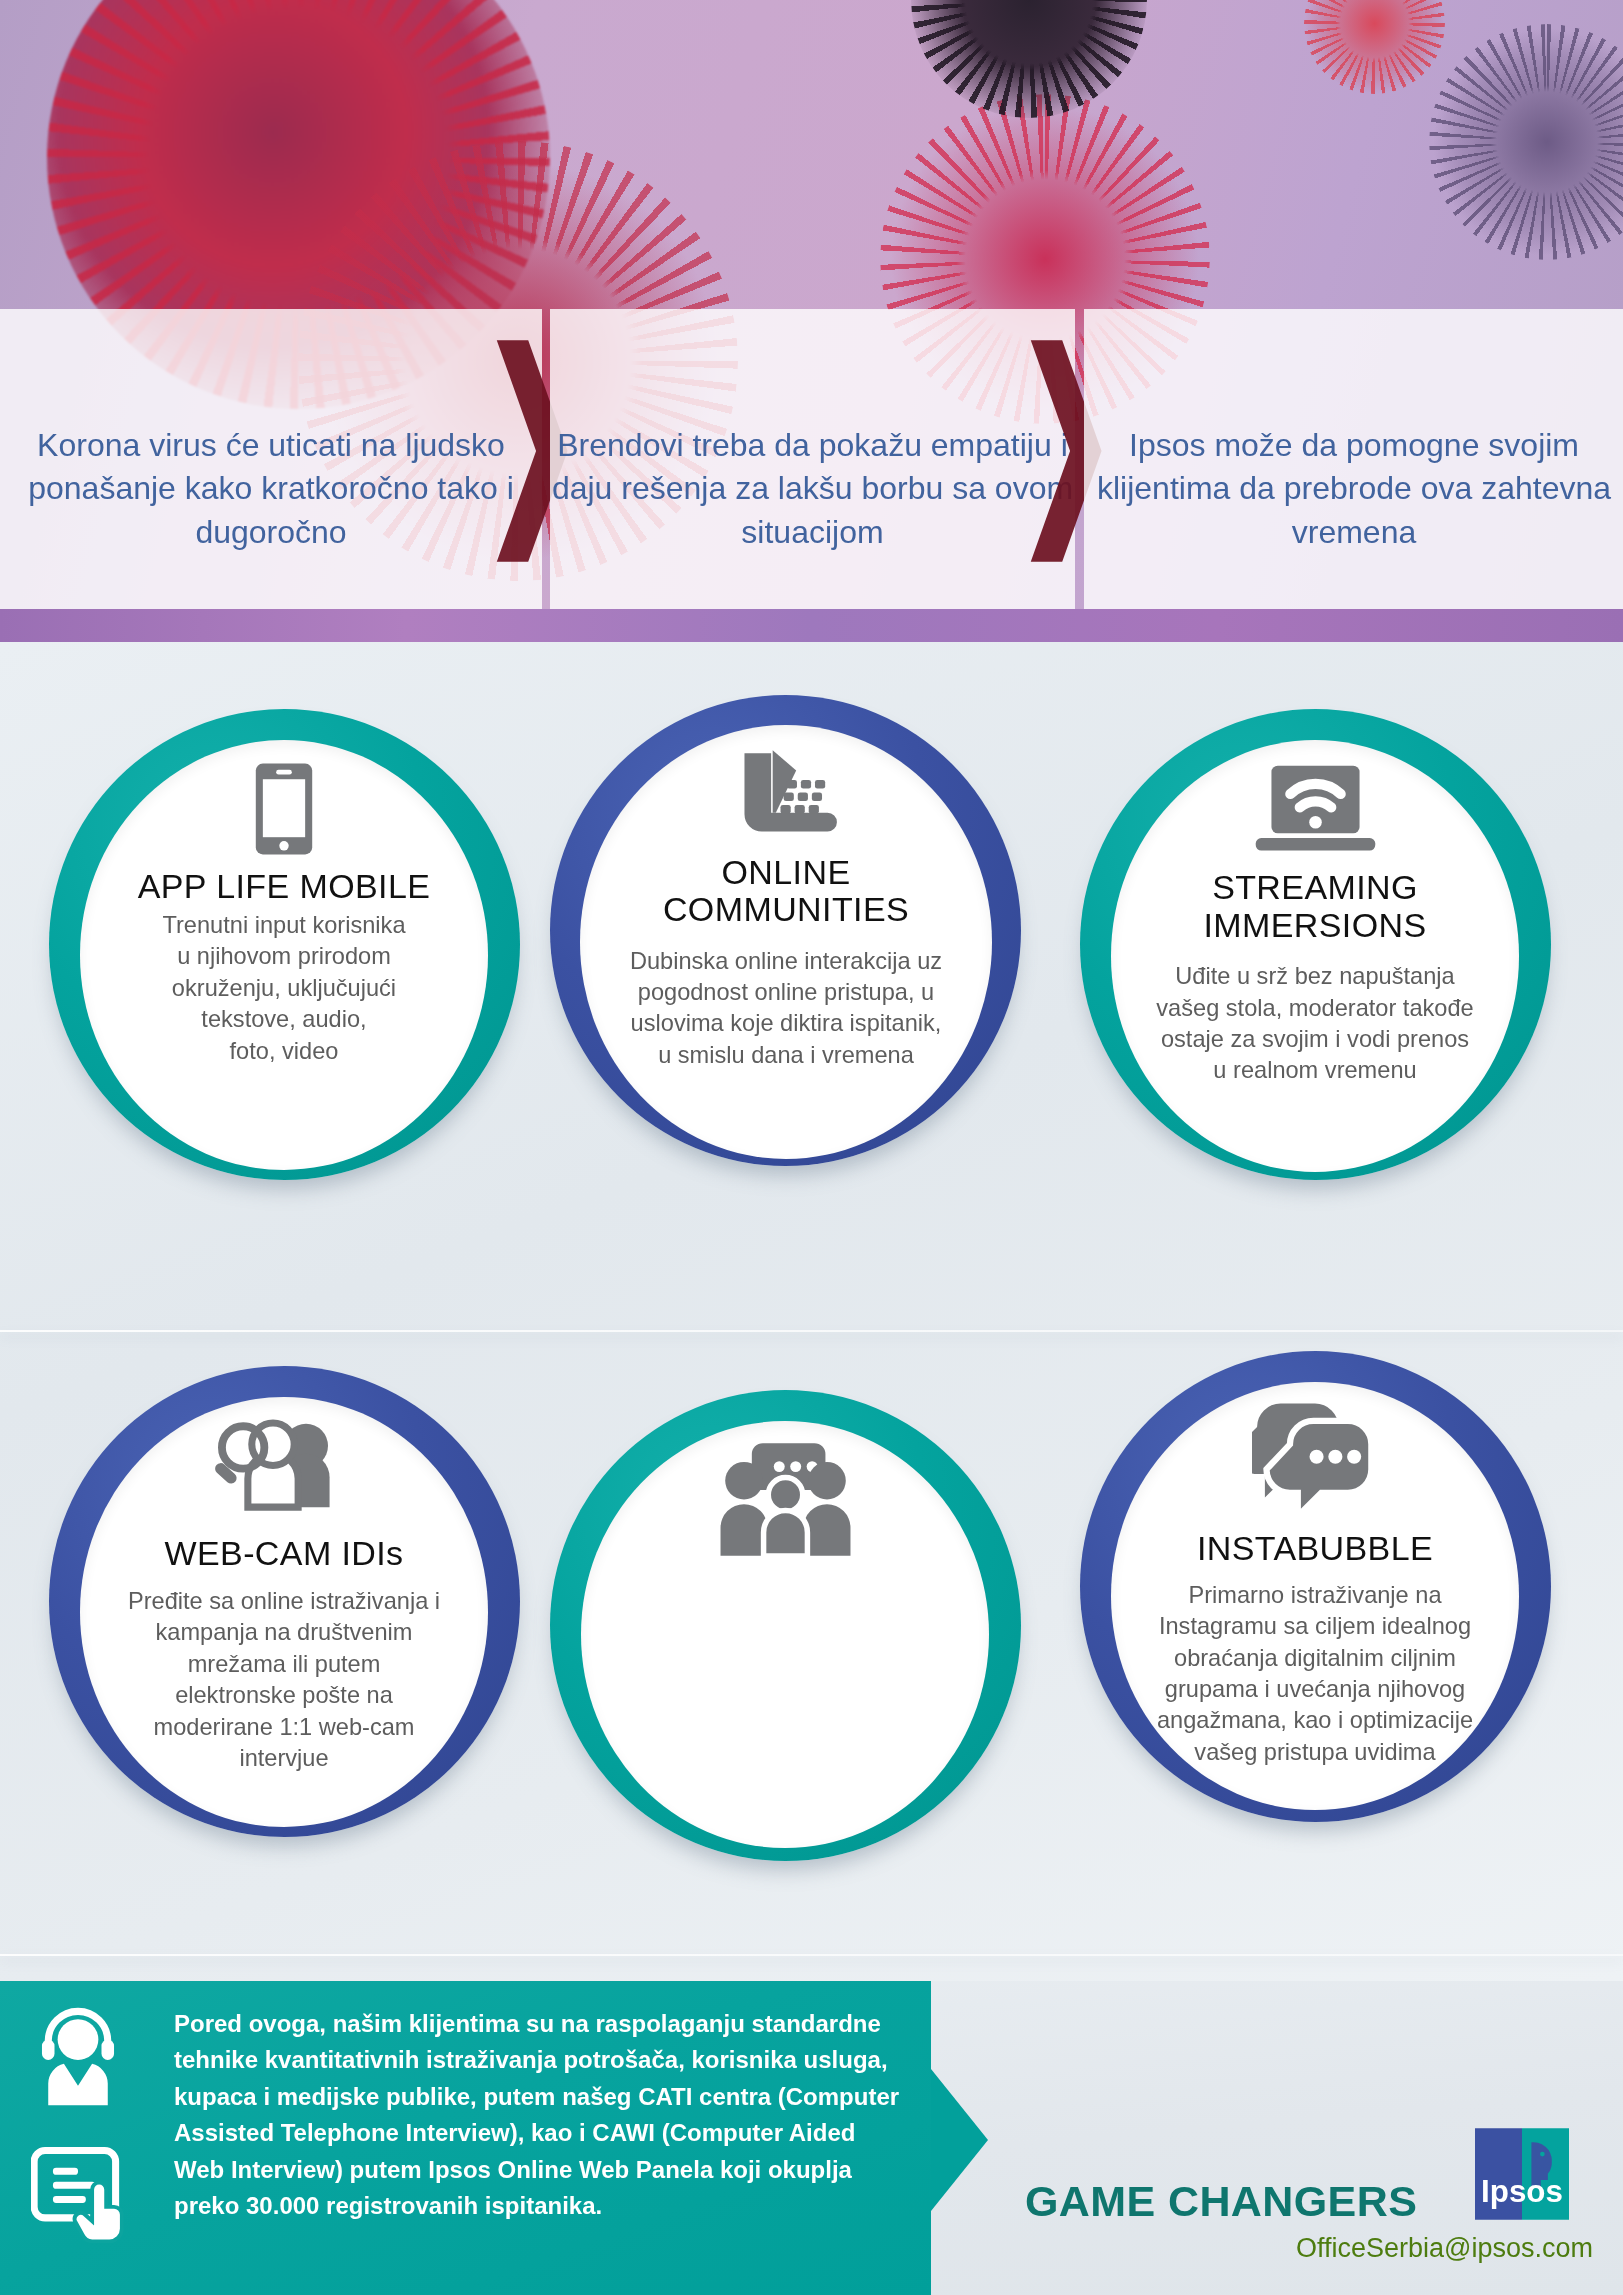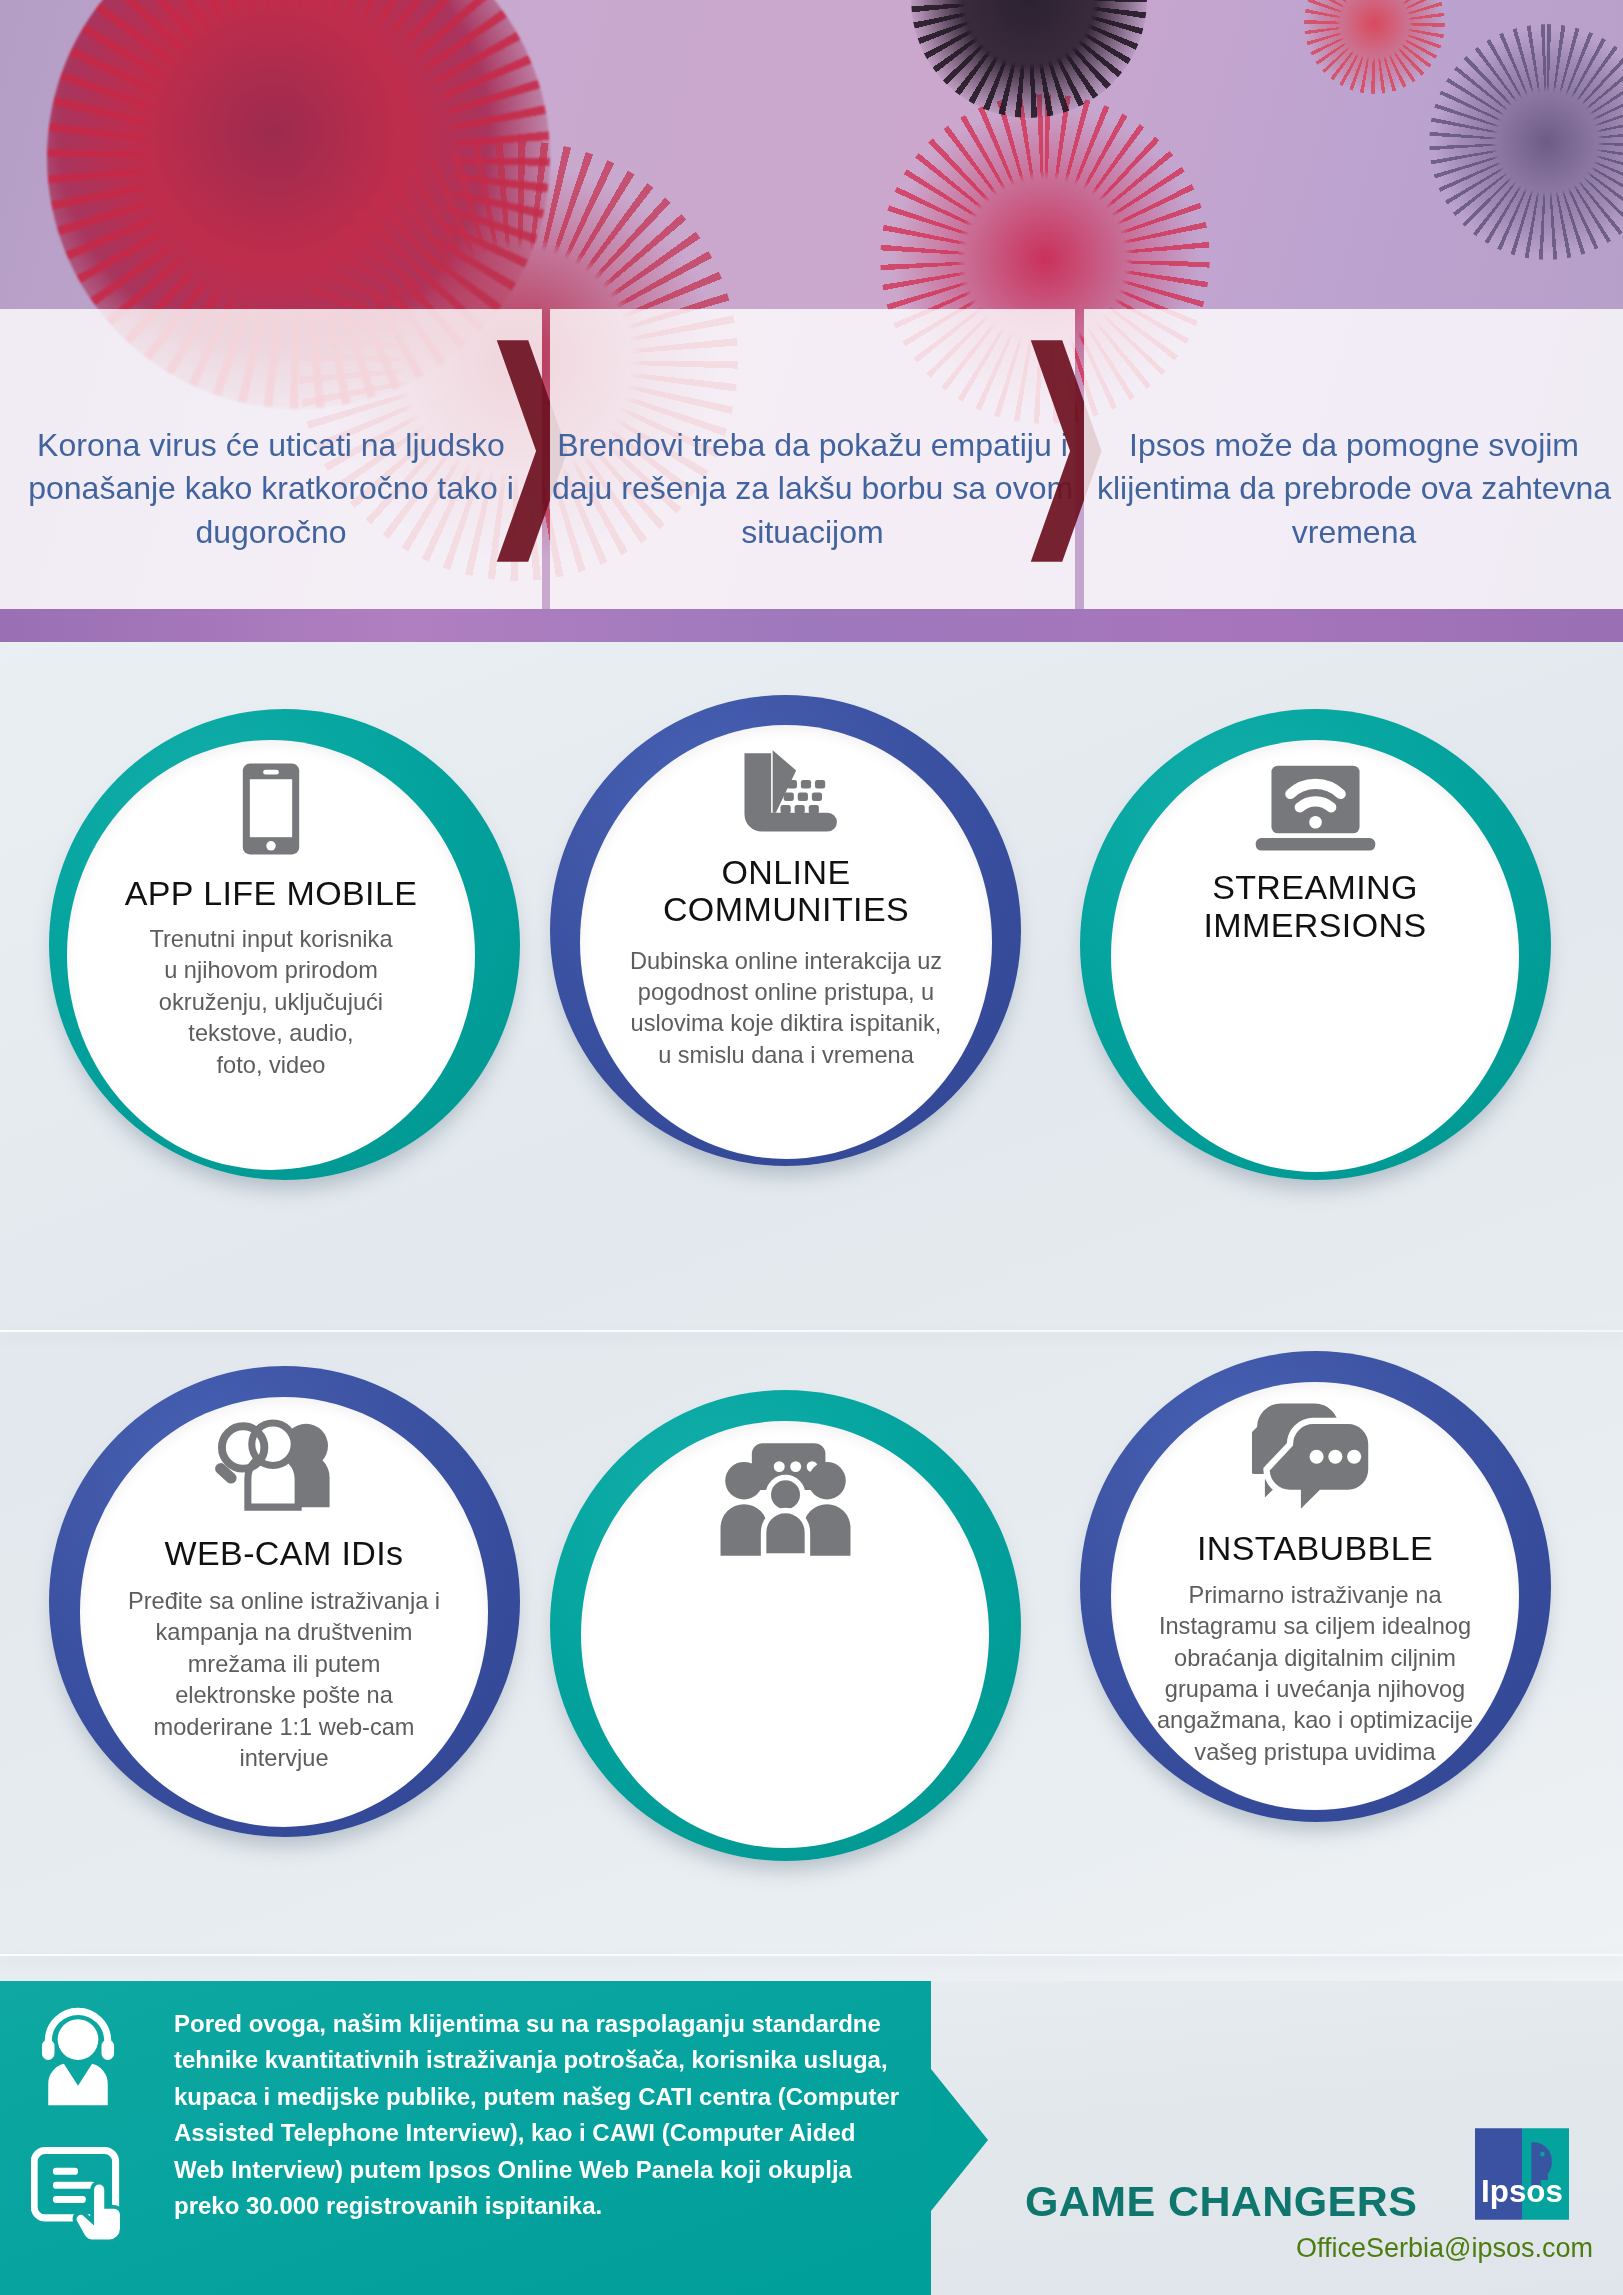--- a/index.html
+++ b/index.html
@@ -196,21 +196,21 @@
 </div>
 <div class="purple-strip"></div>
 
 <div class="body-bg"></div>
 <div class="shelf shelf1"></div>
 <div class="shelf shelf2"></div>
 
 <div class="bubble" id="b1">
   <div class="tail teal"></div>
   <div class="ring teal"></div>
-  <div class="inner" style="left:18px;top:31px;width:408px;height:408px;padding-top:22px;gap:7px;">
+  <div class="inner" style="left:31px;top:31px;width:408px;height:408px;padding-top:22px;">
     <div class="icon-wrap" style="height:94px">
       <svg width="60" height="94" viewBox="0 0 76 120">
         <rect x="2" y="2" width="72" height="116" rx="9" fill="#76787b"></rect>
         <rect x="11" y="22" width="54" height="74" fill="#fff"></rect>
         <rect x="28" y="10" width="20" height="6" rx="3" fill="#fff"></rect>
         <circle cx="38" cy="107" r="6" fill="#fff"></circle>
       </svg>
     </div>
     <div class="c-title" style="margin-top:11px">APP LIFE MOBILE</div>
     <div class="c-desc" style="margin-top:5px;width:330px">Trenutni input korisnika
@@ -259,20 +259,24 @@
       <svg width="129" height="93" viewBox="0 0 164 118">
         <rect x="26" y="2" width="112" height="86" rx="8" fill="#76787b"></rect>
         <rect x="6" y="94" width="152" height="16" rx="7" fill="#76787b"></rect>
         <path d="M50 38 a46 46 0 0 1 64 0" stroke="#fff" stroke-width="13" fill="none" stroke-linecap="round"></path>
         <path d="M62 55 a30 30 0 0 1 40 0" stroke="#fff" stroke-width="13" fill="none" stroke-linecap="round"></path>
         <circle cx="82" cy="74" r="8" fill="#fff"></circle>
       </svg>
     </div>
     <div class="c-title two" style="margin-top:12.6px;white-space:pre-line">STREAMING
 IMMERSIONS</div>
+    <div class="c-desc" style="margin-top:17.3px;width:369px">Uđite u srž bez napuštanja
+vašeg stola, moderator takođe
+ostaje za svojim i vodi prenos
+u realnom vremenu</div>
   </div>
 </div>
 
 <div class="bubble" id="b4">
   <div class="tail blue"></div>
   <div class="ring blue"></div>
   <div class="inner" style="left:31px;top:31px;width:408px;height:408px;padding-top:22px;">
     <div class="icon-wrap" style="height:104px">
       <svg width="154" height="104" viewBox="0 0 196 132">
         <circle cx="126" cy="34" r="28" fill="#76787b"></circle>

